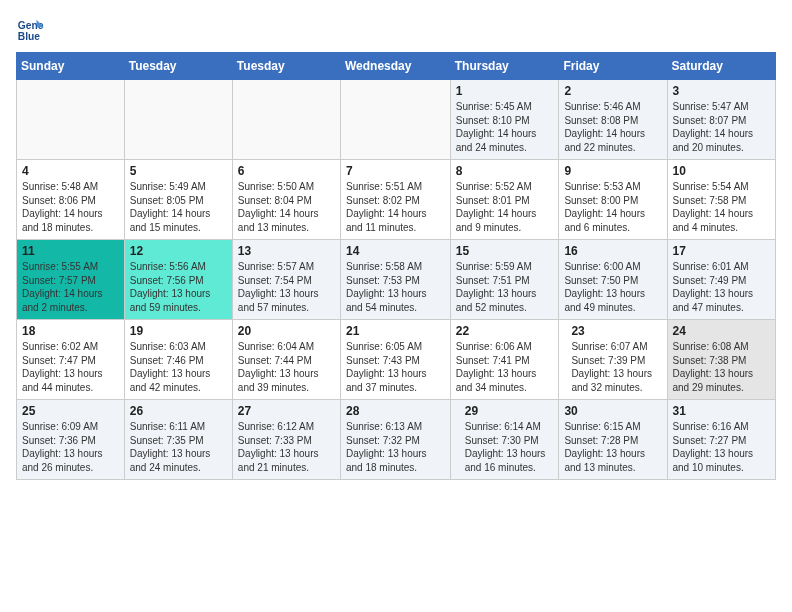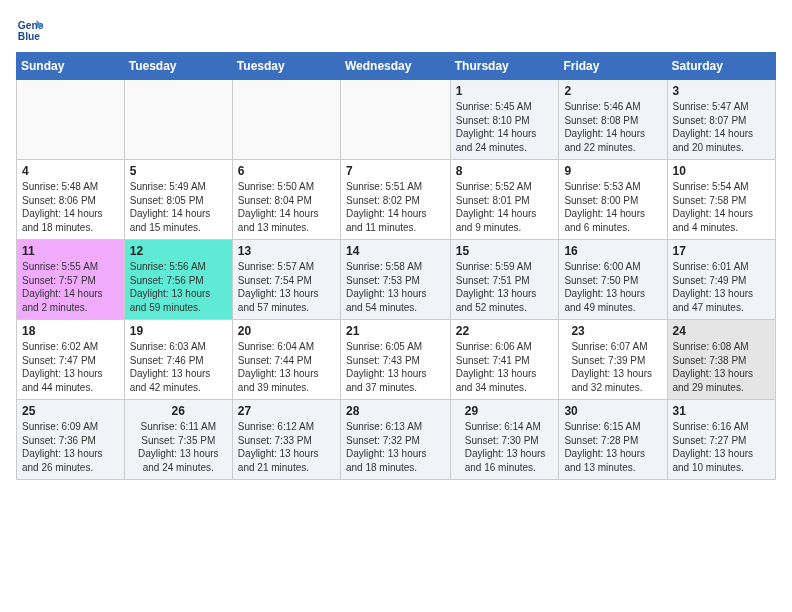--- a/index.html
+++ b/index.html
@@ -165,21 +165,21 @@
         <td style="background: rgb(255, 255, 255);">
           <div class="day-number">9</div>
           <div class="day-info">Sunrise: 5:53 AM<br>Sunset: 8:00 PM<br>Daylight: 14 hours and 6 minutes.</div>
         </td>
         <td style="background: rgb(255, 255, 255);">
           <div class="day-number">10</div>
           <div class="day-info">Sunrise: 5:54 AM<br>Sunset: 7:58 PM<br>Daylight: 14 hours and 4 minutes.</div>
         </td>
       </tr>
       <tr>
-        <td style="background: #f0abfc; margin-left: 8px;">
+        <td style="background: #14b8a6; margin-left: 8px;">
           <div class="day-number">11</div>
           <div class="day-info">Sunrise: 5:55 AM<br>Sunset: 7:57 PM<br>Daylight: 14 hours and 2 minutes.</div>
         </td>
         <td style="background: #5eead4;">
           <div class="day-number">12</div>
           <div class="day-info">Sunrise: 5:56 AM<br>Sunset: 7:56 PM<br>Daylight: 13 hours and 59 minutes.</div>
         </td>
         <td style="background: rgb(240, 244, 248);">
           <div class="day-number">13</div>
           <div class="day-info">Sunrise: 5:57 AM<br>Sunset: 7:54 PM<br>Daylight: 13 hours and 57 minutes.</div>
@@ -229,21 +229,21 @@
         <td style="background: #e5e5e5;">
           <div class="day-number">24</div>
           <div class="day-info">Sunrise: 6:08 AM<br>Sunset: 7:38 PM<br>Daylight: 13 hours and 29 minutes.</div>
         </td>
       </tr>
       <tr>
         <td style="background: rgb(240, 244, 248);">
           <div class="day-number">25</div>
           <div class="day-info">Sunrise: 6:09 AM<br>Sunset: 7:36 PM<br>Daylight: 13 hours and 26 minutes.</div>
         </td>
-        <td style="background: rgb(240, 244, 248); text-align: center;">
+        <td style="background: rgb(240, 244, 248);">
           <div class="day-number">26</div>
           <div class="day-info">Sunrise: 6:11 AM<br>Sunset: 7:35 PM<br>Daylight: 13 hours and 24 minutes.</div>
         </td>
         <td style="background: rgb(240, 244, 248);">
           <div class="day-number">27</div>
           <div class="day-info">Sunrise: 6:12 AM<br>Sunset: 7:33 PM<br>Daylight: 13 hours and 21 minutes.</div>
         </td>
         <td style="background: rgb(240, 244, 248);">
           <div class="day-number">28</div>
           <div class="day-info">Sunrise: 6:13 AM<br>Sunset: 7:32 PM<br>Daylight: 13 hours and 18 minutes.</div>

